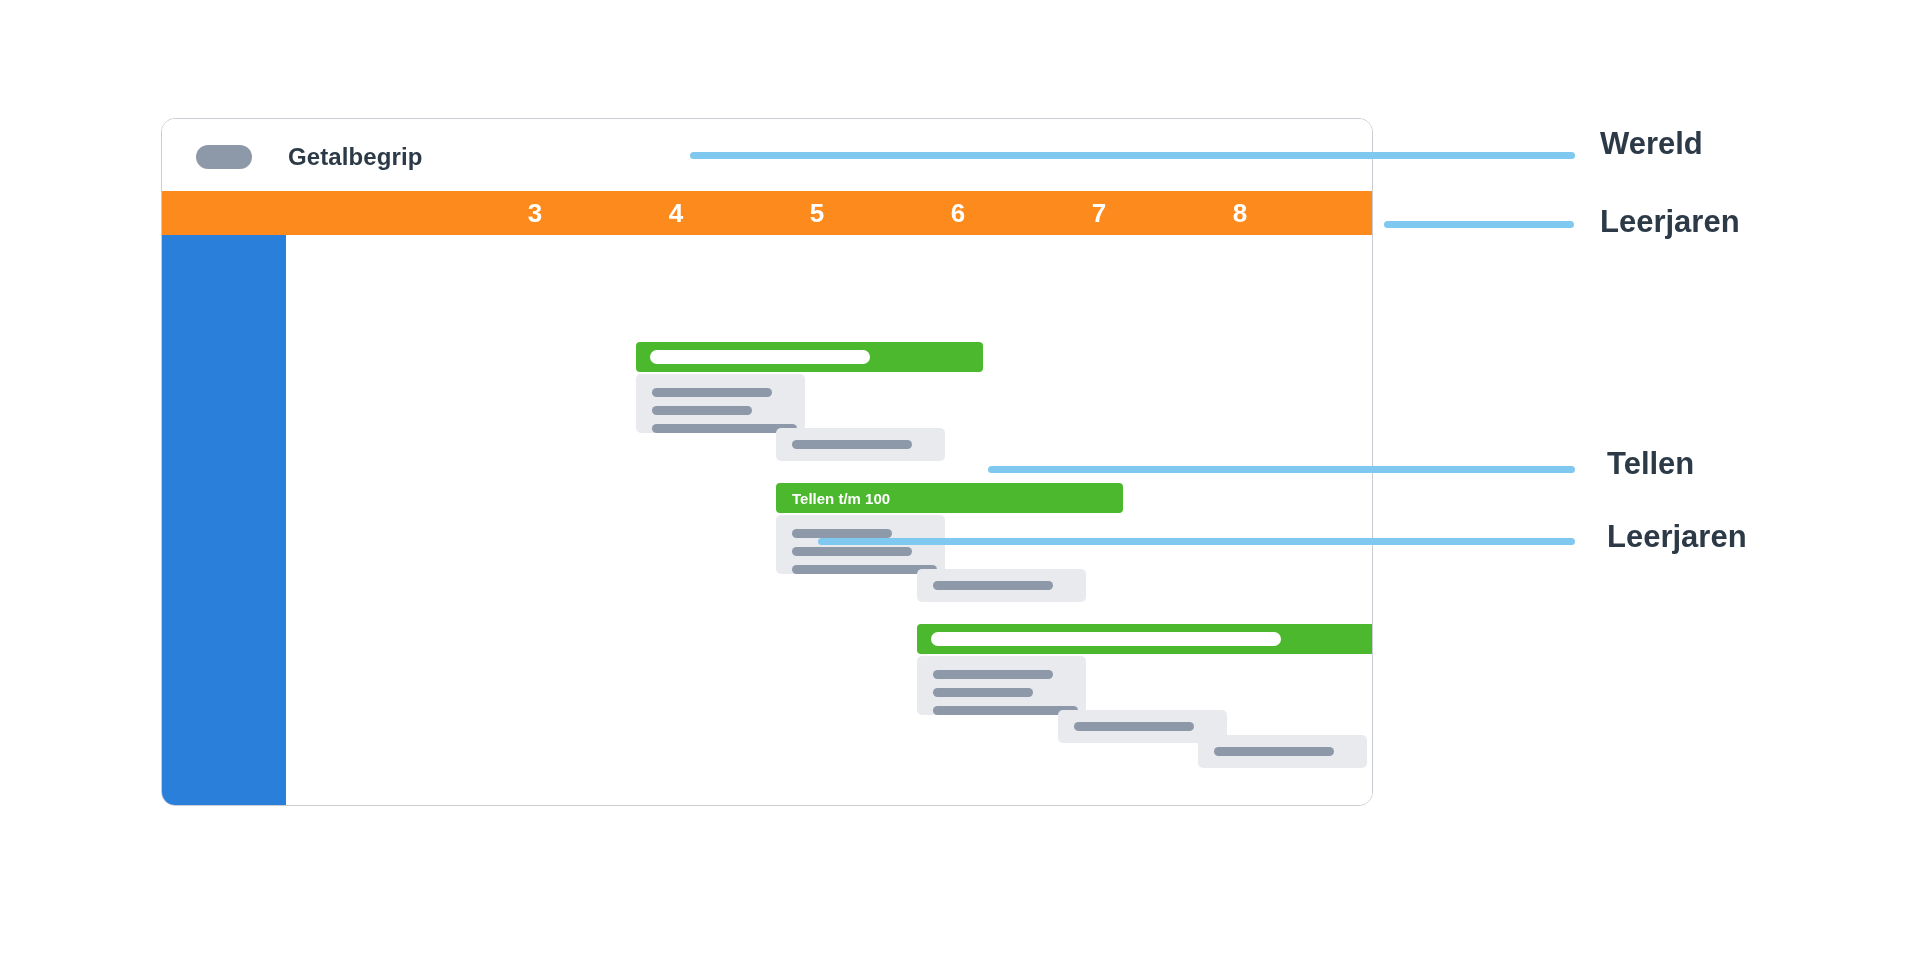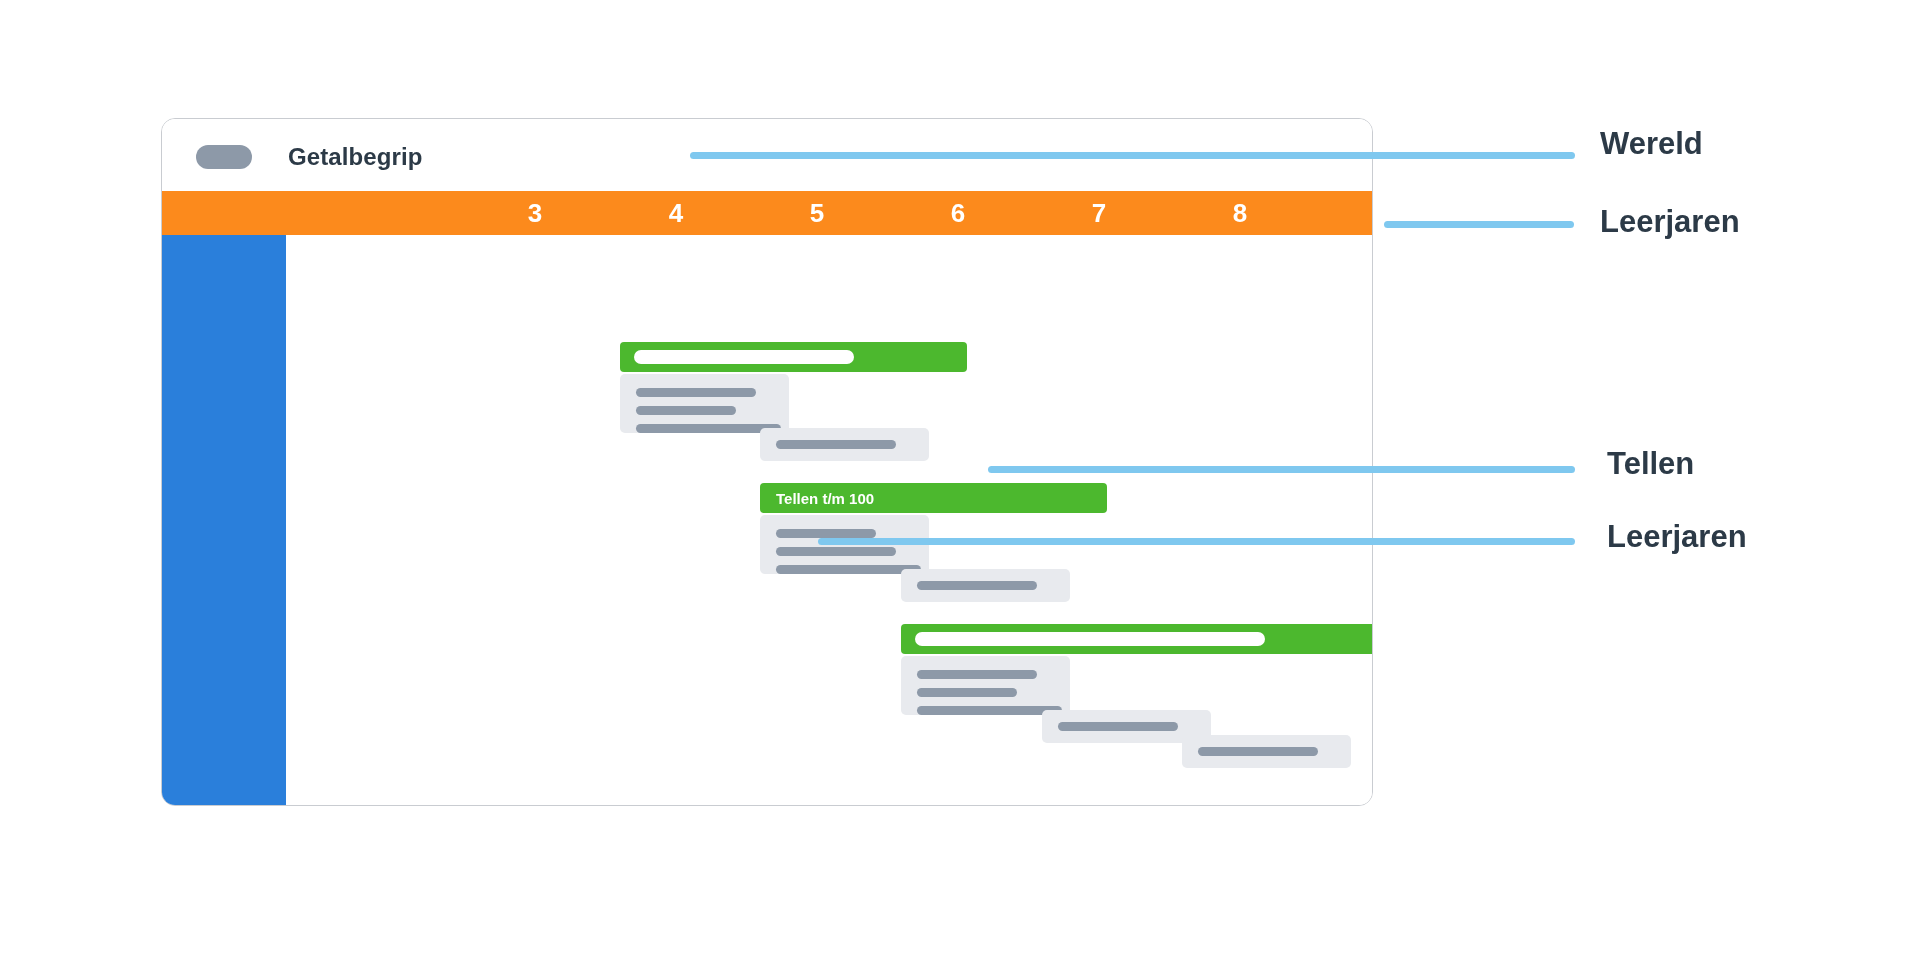--- a/index.html
+++ b/index.html
@@ -84,21 +84,21 @@
     left: 0;
     top: 116px;
     width: 124px;
     height: 572px;
     background: #2a7fdb;
   }
 
   
   #grid-body {
     position: absolute;
-    left: 124px;
+    left: 140px;
     top: 116px;
     width: 1088px;
     height: 572px;
     background: #ffffff;
   }
 
   
   .goal-bar {
     position: absolute;
     background: #4cb82e;

